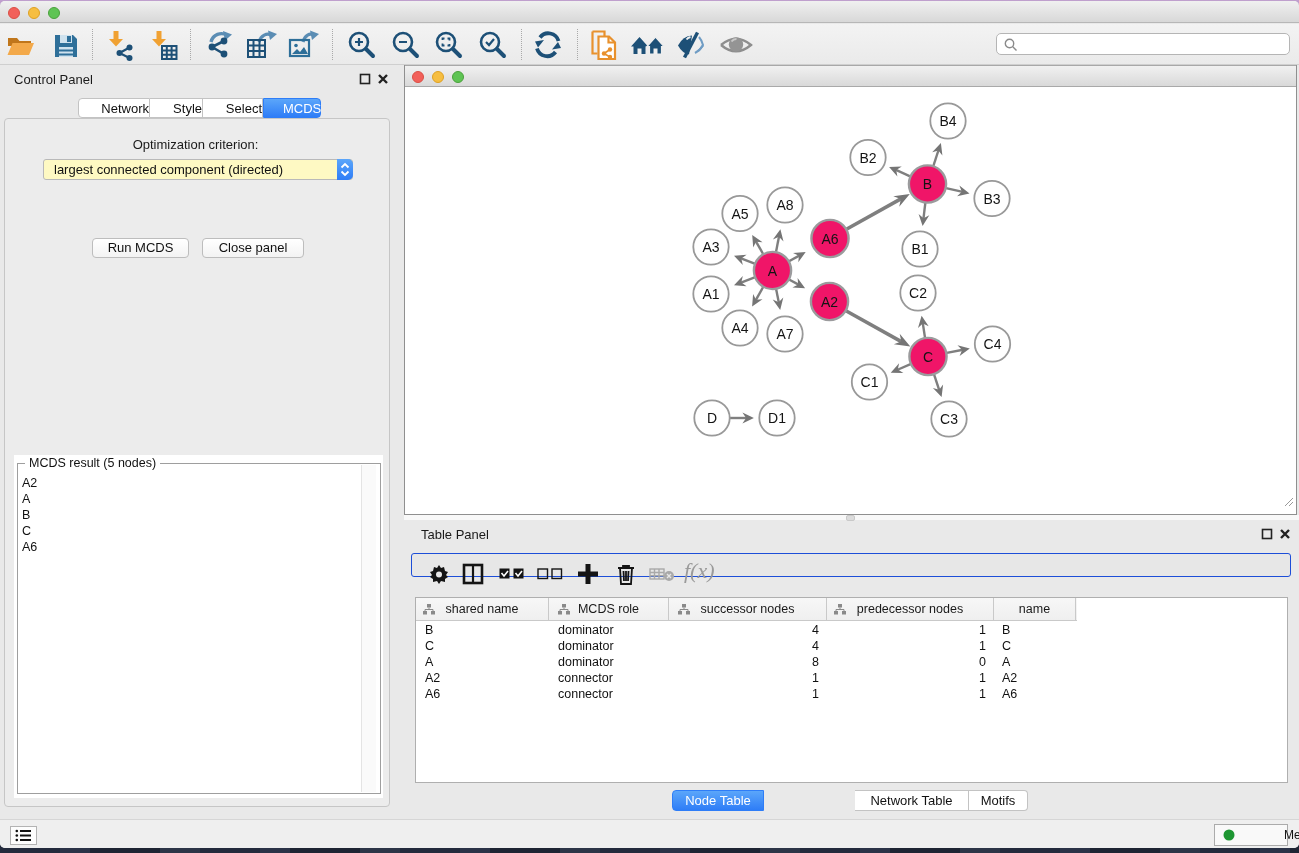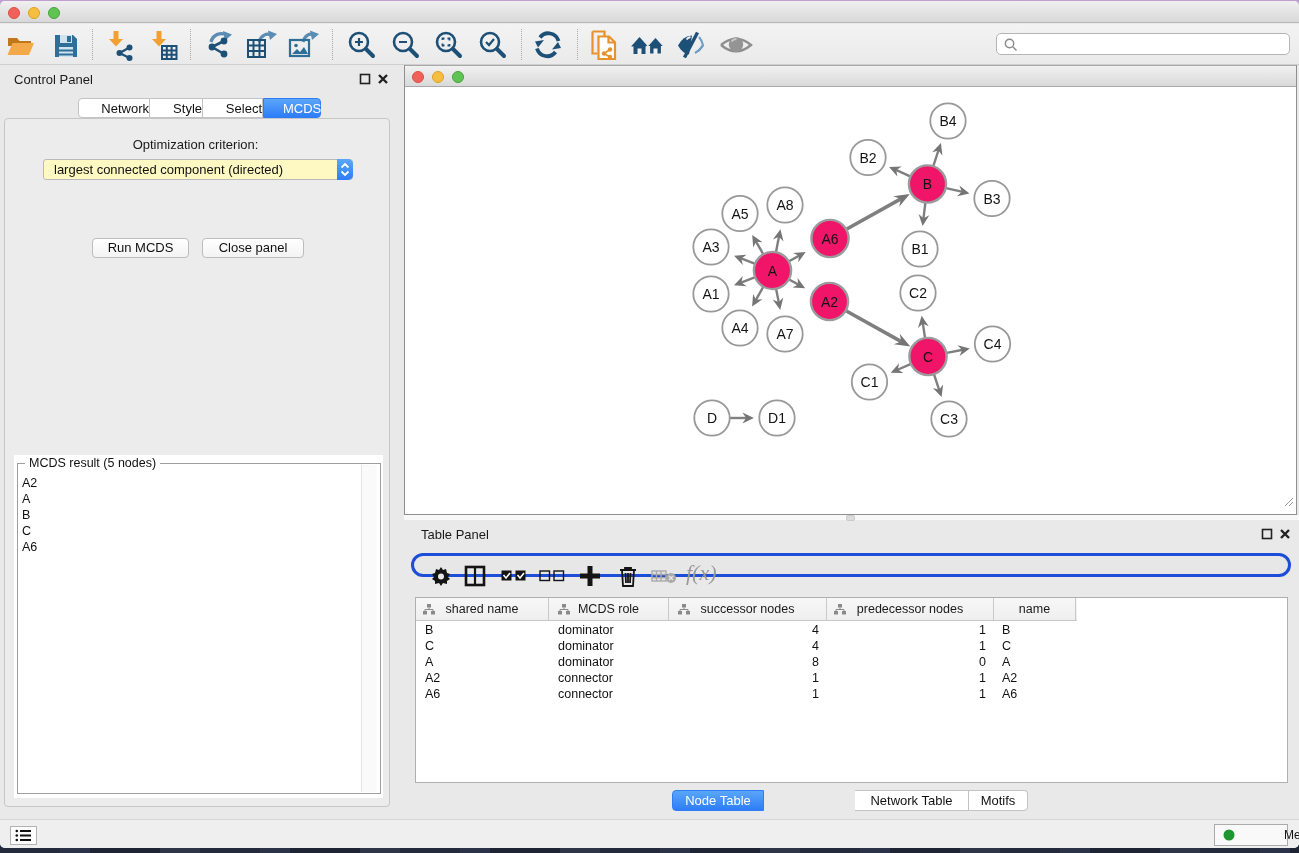--- a/index.html
+++ b/index.html
@@ -35,21 +35,21 @@
 #mcds-list{position:absolute;left:4px;top:11px;font-size:12.5px;color:#111;line-height:16px;}
 #mcds-scroll{position:absolute;right:4px;top:1px;bottom:1px;width:15px;background:#fafafa;border-left:1px solid #e4e4e4;}
 
 #net-desk{position:absolute;left:391px;top:64px;width:908px;height:455px;background:#e9e9e9;}
 #netwin{position:absolute;left:404px;top:64px;width:893px;overflow:hidden;height:450px;background:#fff;border:1px solid #8f8f8f;border-top:none;}
 #net-titlebar{position:absolute;left:-1px;top:0;width:893px;height:22px;background:linear-gradient(#f1f1f1,#d9d9d9);border:1px solid #a8a8a8;border-bottom:1px solid #a9a9a9;}
 #net-title{position:absolute;width:100%;top:4px;text-align:center;font-size:13px;color:#333;}
 #net-canvas{position:absolute;left:0;top:23px;}
 
 #tp-title{position:absolute;left:421px;top:526px;font-size:13px;color:#1a1a1a;}
-#tp-toolbar{position:absolute;left:411px;top:552px;width:880px;height:24px;background:#e7e7e7;border:3px solid #1d4ed8;border-radius:14px;}
+#tp-toolbar{position:absolute;left:411px;top:552px;width:880px;height:24px;background:#e7e7e7;border:1px solid #1d4ed8;border-radius:3px;}
 #tbl{position:absolute;left:415px;top:596px;width:873px;height:186px;background:#fff;border:1px solid #afafaf;}
 #tbl-head{position:absolute;left:0;top:0;width:661px;height:23px;background:linear-gradient(#f7f7f7,#efefef);border-bottom:1px solid #c9c9c9;}
 .th{position:absolute;top:0;height:23px;border-right:1px solid #c9c9c9;font-size:12.5px;color:#1a1a1a;text-align:center;line-height:23px;}
 .td{position:absolute;height:16px;font-size:12.5px;color:#111;line-height:16px;}
 
 .btab{position:absolute;top:789px;height:21px;background:#fff;border:1px solid #c3c3c3;font-size:13px;color:#111;text-align:center;line-height:20px;}
 .btab.sel{background:linear-gradient(#5ba6fa,#2e7df7);color:#fff;border-color:#2e7df7;}
 
 #statusbar{position:absolute;left:0;top:818px;width:100%;height:29px;background:#efefef;border-top:1px solid #d6d6d6;}
 #sb-left{position:absolute;left:10px;top:6px;width:27px;height:19px;background:#fdfdfd;border:1px solid #b3b3b3;}

